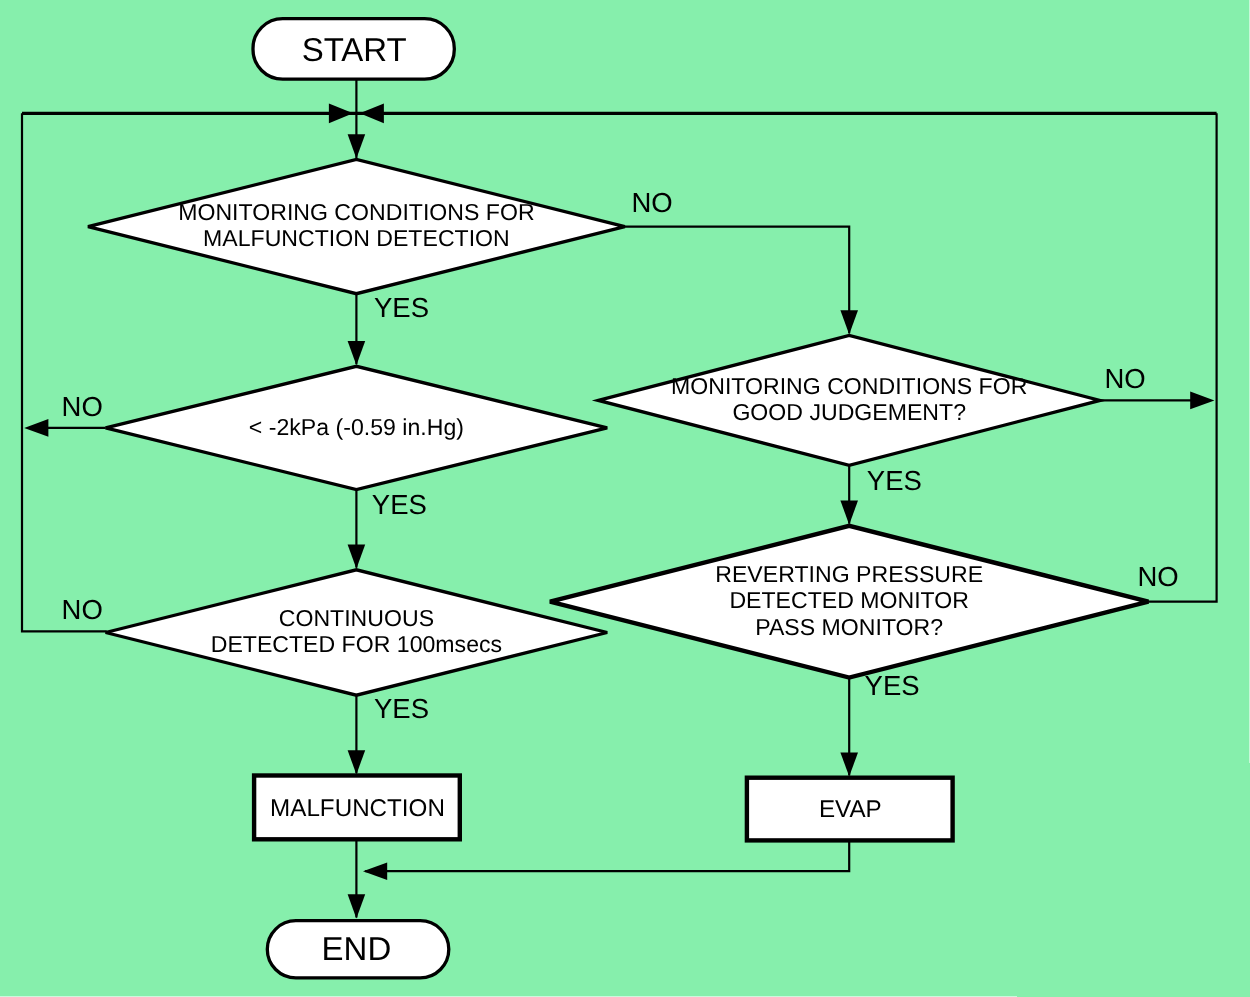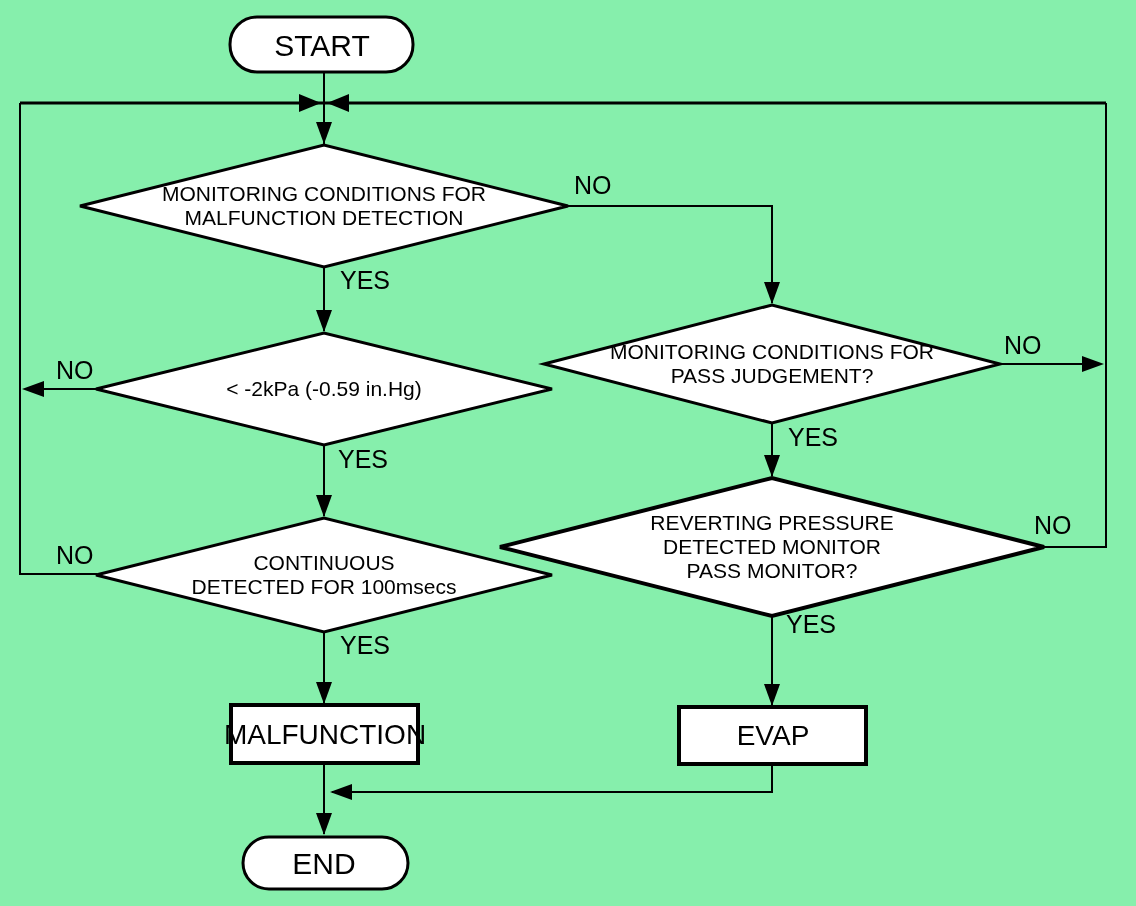--- a/index.html
+++ b/index.html
@@ -14,21 +14,21 @@
   }
   #flow-svg { position: absolute; left: 0; top: 0; }
   .lbl {
     position: absolute;
     transform: translate(-50%, -50%);
     text-align: center;
     white-space: nowrap;
     color: #000;
   }
   .diamond-lbl { font-size: 21px; line-height: 24px; }
-  .box-lbl  { font-size: 28px; }
+  .box-lbl  { font-size: 22px; }
   .term-lbl { font-size: 30px; }
   .edge-lbl {
     position: absolute;
     font-size: 25px;
     line-height: 1;
     white-space: nowrap;
     color: #000;
     text-align: right;
   }
 </style>
@@ -96,21 +96,21 @@
     <div>&lt; -2kPa (-0.59 in.Hg)</div>
   </div>
 
   <div class="lbl diamond-lbl" style="left:324px; top:575px;">
     <div>CONTINUOUS</div>
     <div>DETECTED FOR 100msecs</div>
   </div>
 
   <div class="lbl diamond-lbl" style="left:772px; top:364px;">
     <div>MONITORING CONDITIONS FOR</div>
-    <div>PASS JUDGEMENT?</div>
+    <div>GOOD JUDGEMENT?</div>
   </div>
 
   <div class="lbl diamond-lbl" style="left:772px; top:547px;">
     <div>REVERTING PRESSURE</div>
     <div>DETECTED MONITOR</div>
     <div>PASS MONITOR?</div>
   </div>
 
   <div class="lbl box-lbl" style="left:325px; top:735px;">MALFUNCTION</div>
 

